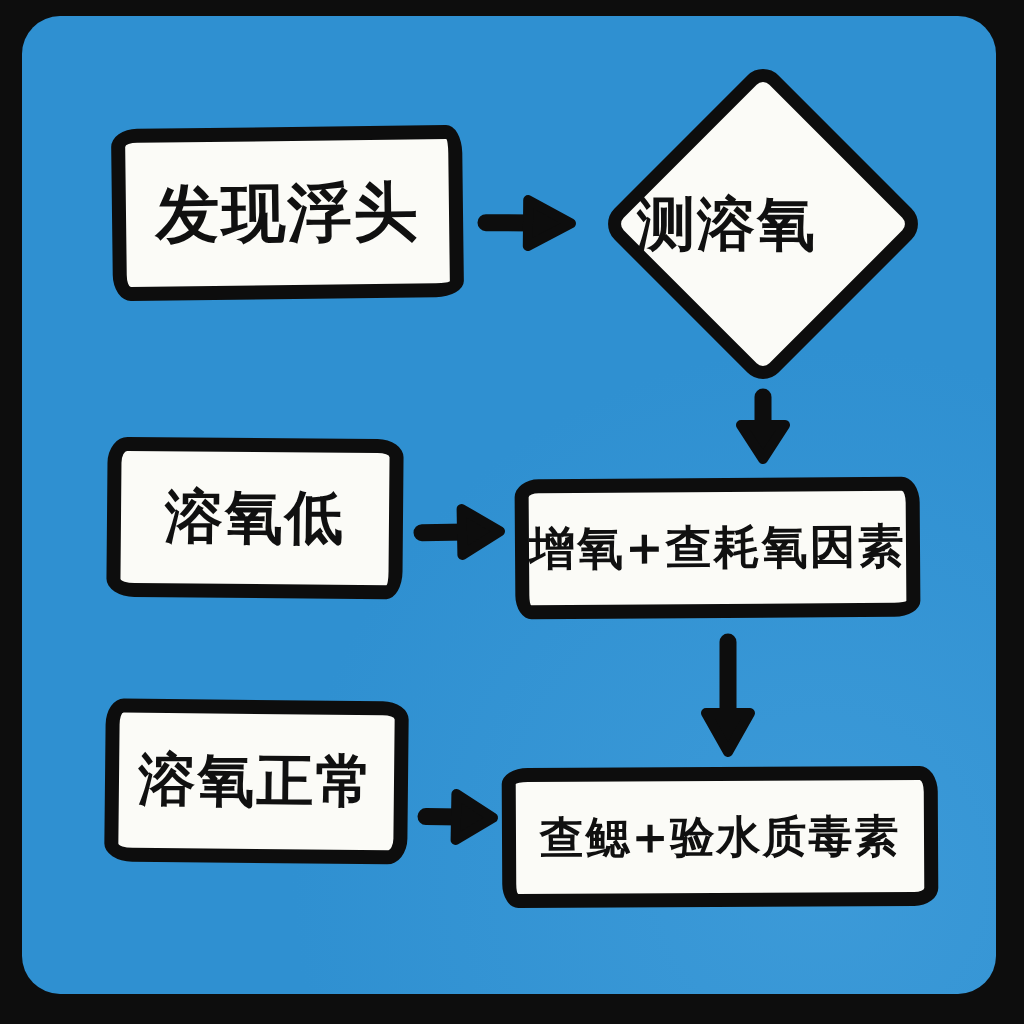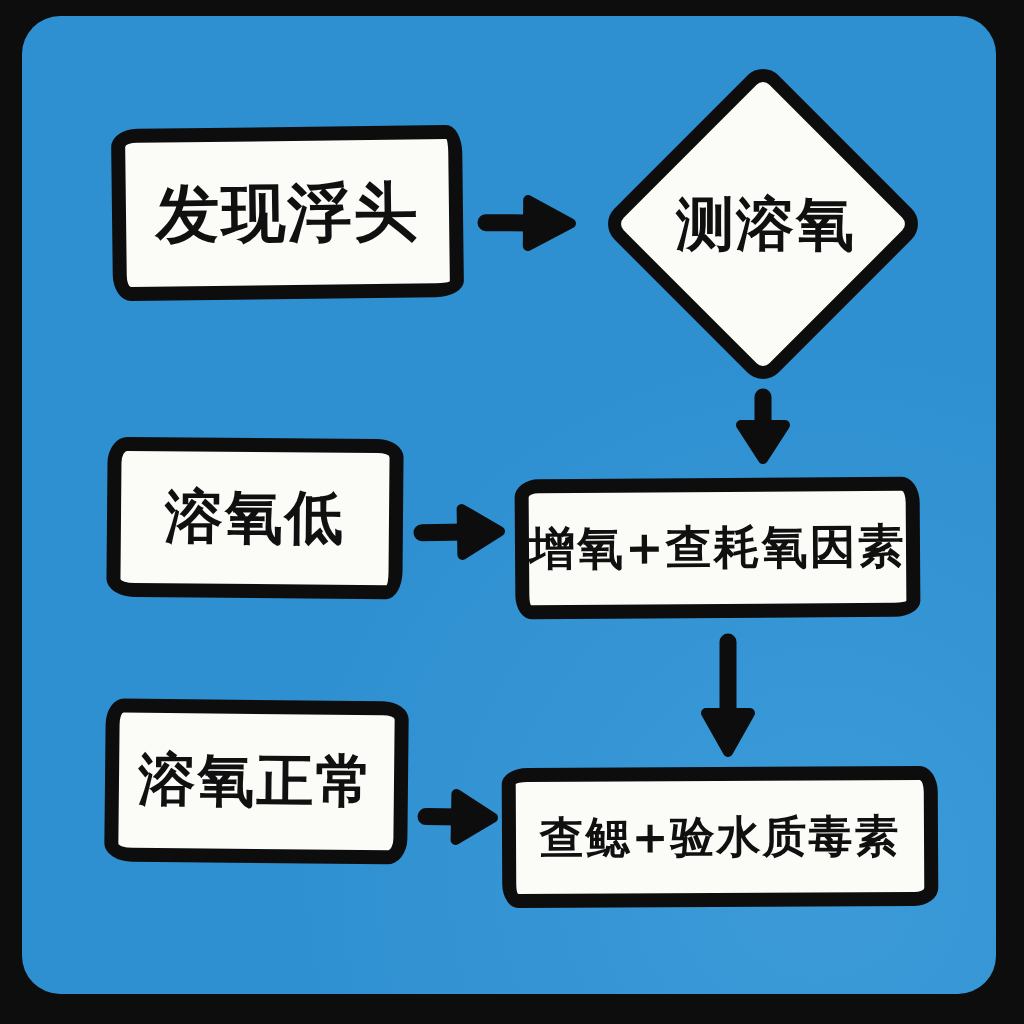--- a/index.html
+++ b/index.html
@@ -76,21 +76,21 @@
     left: 647px; top: 108px;
     width: 232px; height: 232px;
     box-sizing: border-box;
     background: var(--fill, #fbfbf7);
     border: 13px solid var(--frame, #0d0d0d);
     border-radius: 22px;
     transform: rotate(45deg);
   }
   .diamond-label {
     position: absolute;
-    left: 616px; top: 192px;
+    left: 577px; top: 192px;
     width: 300px; height: 64px;
     line-height: 64px;
     font-size: 58px;
     font-weight: 900;
     letter-spacing: 2px;
     color: var(--ink, #101010);
     text-align: center;
   }
   .edge-stroke { stroke: var(--frame, #0d0d0d); stroke-width: 17; stroke-linecap: round; fill: none; }
   .edge-head  { fill: var(--frame, #0d0d0d); stroke: var(--frame, #0d0d0d); stroke-width: 10; stroke-linejoin: round; }

